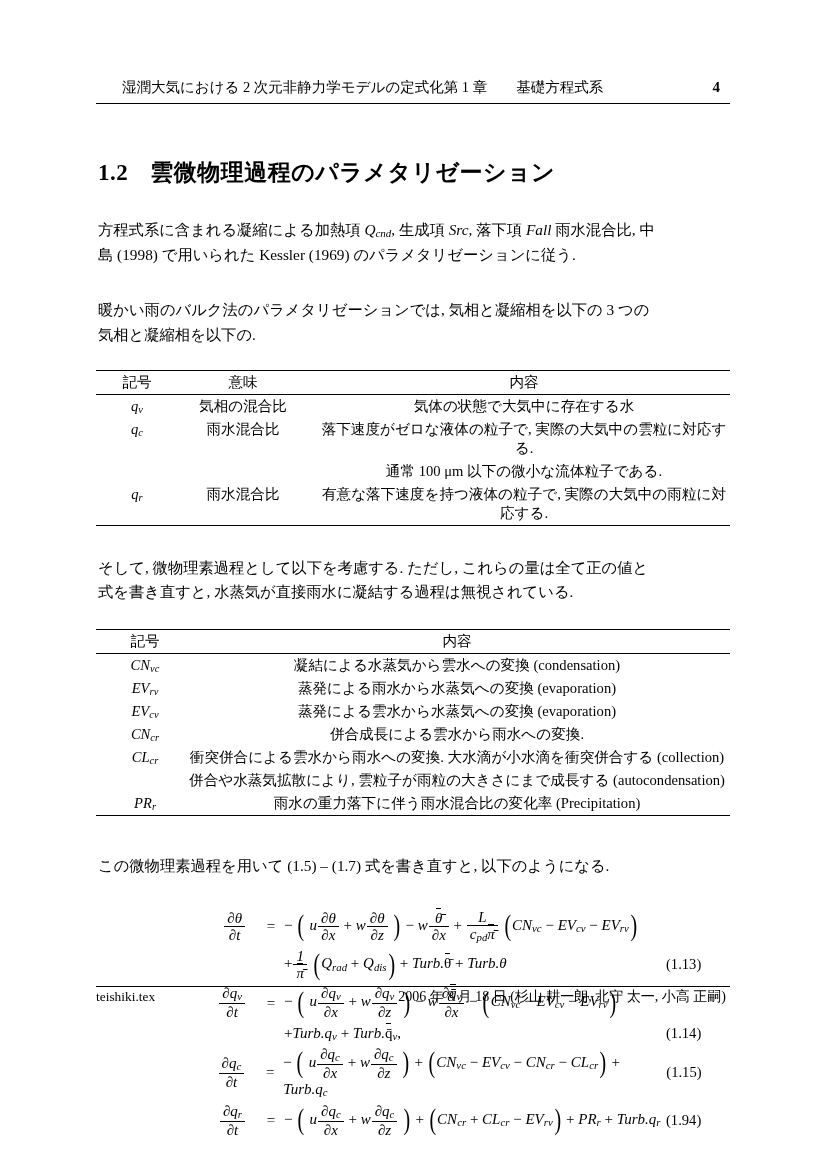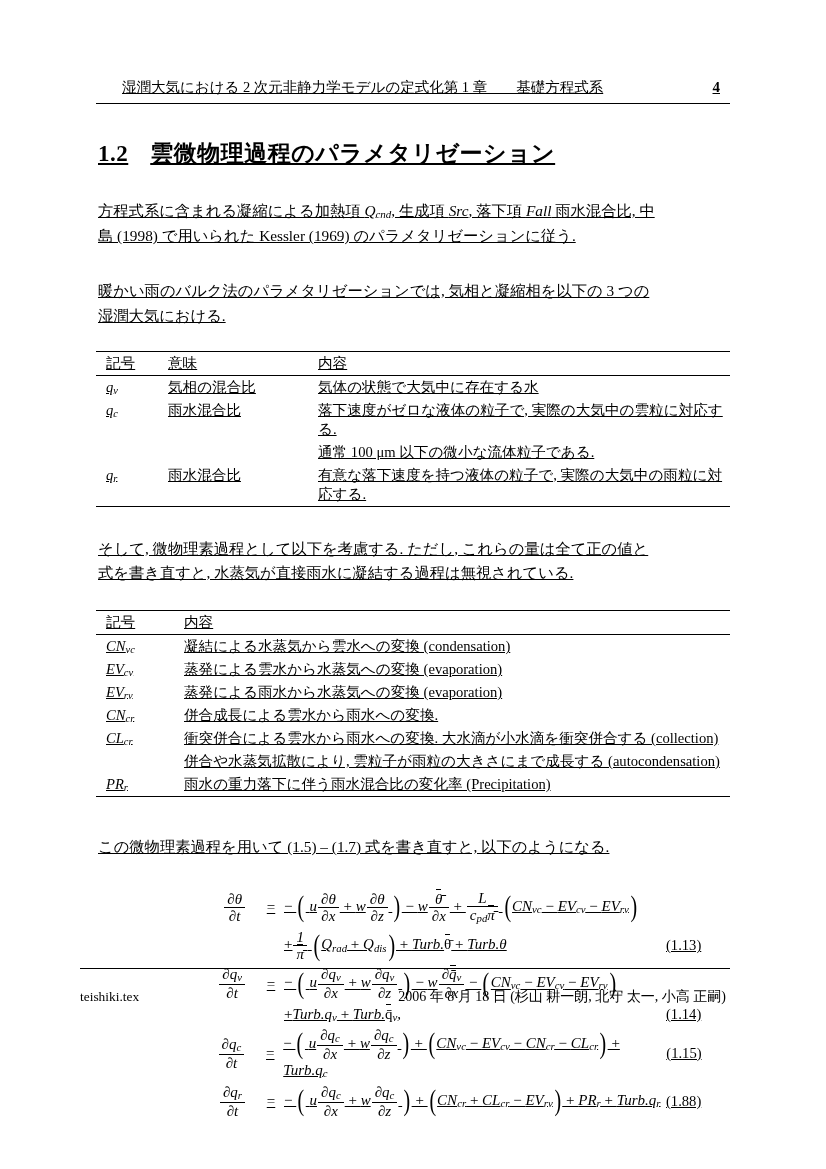--- a/index.html
+++ b/index.html
@@ -15,40 +15,39 @@
     position: relative;
     overflow: hidden;
   }
   .page {
     position: absolute;
     left: 0; top: 0;
     width: 826px;
     height: 1078px;
     box-sizing: border-box;
     padding: 78px 96px 0 96px;
-    text-decoration: underline;
   }
 
   
   .runhead {
     display: flex;
     align-items: baseline;
     font-size: 14.5px;
     padding: 0 4px 6px 26px;
     border-bottom: 1.1px solid #000;
   }
   .runhead .rh-text { white-space: nowrap; }
   .runhead .rh-spacer { flex: 1 1 auto; }
   .runhead .rh-page { font-weight: bold; font-size: 15px; padding-right: 6px; }
 
   
   h1.sect {
     font-size: 23px;
     font-weight: bold;
-    margin: 34px 0 0 2px;
+    margin: 53px 0 0 2px;
     letter-spacing: .5px;
   }
   h1.sect .num { margin-right: 22px; }
 
   
   p.para {
     font-size: 15.3px;
     line-height: 1.62;
     margin: 30px 0 0 2px;
   }
@@ -57,21 +56,21 @@
   .sub { font-size: .72em; vertical-align: -0.22em; font-style: italic; }
 
   
   table.tbl {
     border-collapse: collapse;
     width: 100%;
     margin-top: 22px;
     font-size: 14.6px;
   }
   table.tbl td, table.tbl th {
-    text-align: left;
+    text-align: center;
     font-weight: normal;
     padding: 2px 0 2px 0;
     vertical-align: baseline;
   }
   table.tbl tr.hrule-top td { border-top: 1.1px solid #000; }
   table.tbl tr.hline td { border-top: 0.9px solid #000; }
   table.tbl tr.hrule-bot td { border-bottom: 1.1px solid #000; }
   .c-sym { width: 62px; padding-left: 10px !important; }
   .c-mean { width: 150px; }
   .c-desc { }
@@ -124,25 +123,25 @@
     content: "";
     position: absolute;
     left: 8%; right: 14%;
     top: -0.13em;
     border-top: 1px solid #000;
   }
 
   
   .footer {
     position: absolute;
-    left: 80px;
+    left: 96px;
     right: 96px;
     bottom: 72px;
     border-top: 1.1px solid #000;
-    padding-top: 19px;
+    padding-top: 1px;
     display: flex;
     align-items: baseline;
     font-size: 14px;
     text-align: center;
   }
   .footer .ftl { font-size: 13.4px; }
   .footer .ftsp { flex: 1 1 auto; }
   .footer .ftr { white-space: nowrap; padding-right: 4px; margin-left: 14px; }
 </style>
 </head>
@@ -160,21 +159,21 @@
     <span class="num">1.2</span><span>雲微物理過程のパラメタリゼーション</span>
   </h1>
 
   <p class="para">
     <span>方程式系に含まれる凝縮による加熱項 </span><span class="mi"><span>Q</span><span class="sub">cnd</span></span><span>, 生成項 </span><span class="mi">Src</span><span>, 落下項 </span><span class="mi">Fall</span><span> 雨水混合比, 中</span><br>
     <span>島 (1998) で用いられた Kessler (1969) のパラメタリゼーションに従う.</span>
   </p>
 
   <p class="para">
     <span>暖かい雨のバルク法のパラメタリゼーションでは, 気相と凝縮相を以下の 3 つの</span><br>
-    <span>湿潤大気における.</span>
+    <span>気相と凝縮相を以下の.</span>
   </p>
 
   <table class="tbl">
     <tbody>
         <tr class="hrule-top">
       <td class="c-sym">記号</td>
       <td class="c-mean">意味</td>
       <td class="c-desc">内容</td>
     </tr>
     <tr class="hline">
@@ -209,26 +208,26 @@
     <tbody>
         <tr class="hrule-top">
       <td class="c2-sym">記号</td>
       <td>内容</td>
     </tr>
     <tr class="hline">
       <td class="c2-sym"><span class="sym">CN</span><span class="sub">vc</span></td>
       <td>凝結による水蒸気から雲水への変換 (condensation)</td>
     </tr>
     <tr>
+      <td class="c2-sym"><span class="sym">EV</span><span class="sub">rv</span></td>
+      <td>蒸発による雨水から水蒸気への変換 (evaporation)</td>
+    </tr>
+    <tr>
       <td class="c2-sym"><span class="sym">EV</span><span class="sub">cv</span></td>
       <td>蒸発による雲水から水蒸気への変換 (evaporation)</td>
-    </tr>
-    <tr>
-      <td class="c2-sym"><span class="sym">EV</span><span class="sub">rv</span></td>
-      <td>蒸発による雨水から水蒸気への変換 (evaporation)</td>
     </tr>
     <tr>
       <td class="c2-sym"><span class="sym">CN</span><span class="sub">cr</span></td>
       <td>併合成長による雲水から雨水への変換.</td>
     </tr>
     <tr>
       <td class="c2-sym"><span class="sym">CL</span><span class="sub">cr</span></td>
       <td>衝突併合による雲水から雨水への変換. 大水滴が小水滴を衝突併合する (collection)</td>
     </tr>
     <tr>
@@ -328,21 +327,21 @@
       <span class="eqsign">=</span>
       <span class="rhs">
         −
         <span class="paren">(</span>
         <span class="ital">u</span><span class="frac"><span class="nu">∂<span class="ital">q</span><span class="sub">c</span></span><span class="de">∂x</span></span>
         + <span class="ital">w</span><span class="frac"><span class="nu">∂<span class="ital">q</span><span class="sub">c</span></span><span class="de">∂z</span></span>
         <span class="paren">)</span>
         + <span class="paren">(</span><span class="ital">CN</span><span class="sub">cr</span> + <span class="ital">CL</span><span class="sub">cr</span> − <span class="ital">EV</span><span class="sub">rv</span><span class="paren">)</span>
         + <span class="ital">PR</span><span class="sub">r</span> + <span class="ital">Turb.q</span><span class="sub">r</span>
       </span>
-      <span class="tag">(1.88)</span>
+      <span class="tag">(1.94)</span>
     </div>
 
   </div>
 
   <div class="footer">
     <span class="ftl">teishiki.tex</span>
     <span class="ftsp"></span>
     <span class="ftr">2006 年 8 月 18 日 (杉山 耕一朗, 北守 太一, 小高 正嗣)</span>
   </div>
 

